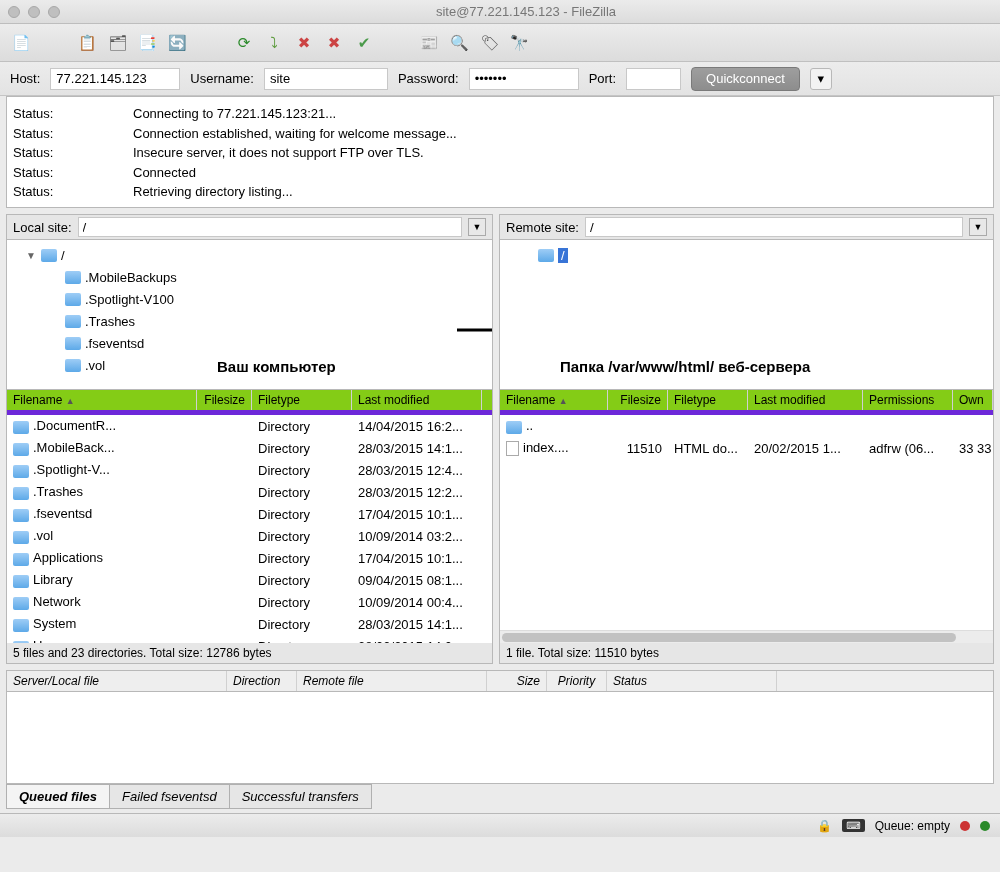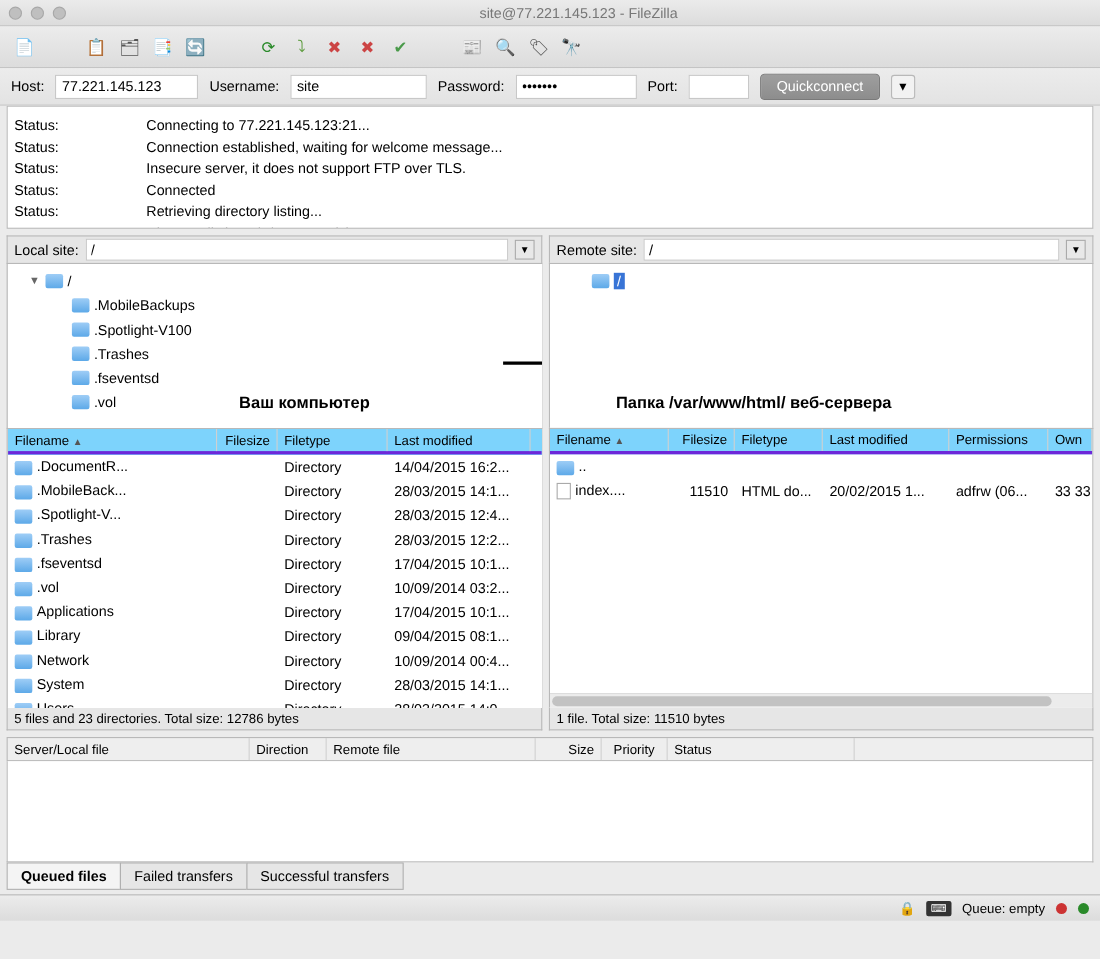--- a/index.html
+++ b/index.html
@@ -23,26 +23,26 @@
 .pane { flex: 1; display: flex; flex-direction: column; }
 .sitehead { display: flex; align-items: center; background: #e6e6e6; border: 1px solid #b8b8b8; border-bottom: none; padding: 2px 6px; gap: 6px; }
 .sitehead input { flex: 1; border: 1px solid #c8c8c8; background: #fff; height: 20px; padding: 0 4px; }
 .sitehead .dd { width: 18px; height: 18px; background:#e8e8e8; border:1px solid #aaa; display:flex;align-items:center;justify-content:center;font-size:9px;}
 .tree { background: #fff; border: 1px solid #b8b8b8; border-bottom: none; height: 150px; overflow: auto; padding: 4px; position: relative; }
 .tree .row { display: flex; align-items: center; height: 22px; gap: 4px; font-size: 13px; }
 .folder-icon { width: 16px; height: 13px; background: linear-gradient(#9ecdf6,#5da9e8); border-radius: 2px; display: inline-block; }
 .file-icon { width: 13px; height: 15px; background: #fff; border: 1px solid #aaa; display:inline-block; position:relative;}
 .tri { font-size: 10px; color:#666; width:12px; text-align:center;}
 .filelist { background:#fff; border:1px solid #b8b8b8; border-bottom:none; height:254px; overflow:auto; position:relative;}
-.listhead { display:flex; background:#7dd3fc; border-bottom:3px solid #6d28d9; font-size:12px; position:sticky; top:0;}
+.listhead { display:flex; background:#84cc16; border-bottom:5px solid #6d28d9; font-size:12px; position:sticky; top:0;}
 .listhead > div { padding:3px 6px; border-right:1px solid #d0d0d0; }
 .listrow { display:flex; font-size:13px; align-items:center; height:22px; }
 .listrow > div { padding:1px 6px; overflow:hidden; white-space:nowrap; }
 .status-line { background:#e6e6e6; border:1px solid #b8b8b8; border-top:none; padding:3px 6px; font-size:12px; }
-.transferpane { margin:0 6px 4px 6px; }
+.transferpane { margin:0 6px 4px 6px;font-style:italic; }
 .transferhead { display:flex; background:#eee; border:1px solid #b8b8b8; font-size:12px; }
 .transferhead >div{padding:3px 6px;border-right:1px solid #d0d0d0;}
 .transferbody { background:#fff; border:1px solid #b8b8b8; border-top:none; height:92px;}
 .tabs { display:flex; }
 .tabs .tab { background:#e6e6e6; border:1px solid #b0b0b0; padding:4px 12px; font-size:13px; margin-right:-1px;}
 .tabs .tab.active { font-weight:bold; background:#f4f4f4;}
 .footer { height:24px; background:linear-gradient(#ececec,#dcdcdc); border-top:1px solid #b8b8b8; display:flex; align-items:center; justify-content:flex-end; padding:0 10px; gap:10px; font-size:12px;}
 .dot { width:10px; height:10px; border-radius:50%;}
 .annotation { position:absolute; font-weight:bold; font-size:15px;}
 .arrow { position:absolute; }
@@ -296,21 +296,21 @@
     <div style="width:220px;">Server/Local file</div>
     <div style="width:70px;">Direction</div>
     <div style="width:190px;">Remote file</div>
     <div style="width:60px;text-align:right;">Size</div>
     <div style="width:60px;text-align:center;">Priority</div>
     <div style="width:170px;">Status</div>
   </div>
   <div class="transferbody"></div>
   <div class="tabs">
     <div class="tab active">Queued files</div>
-    <div class="tab">Failed transfers</div>
+    <div class="tab">Failed fseventsd</div>
     <div class="tab">Successful transfers</div>
   </div>
 </div>
 
 <div class="footer">
   <span>🔒</span>
   <span style="font-size:10px;background:#333;color:#fff;padding:1px 4px;border-radius:2px;">⌨</span>
   <span>Queue: empty</span>
   <span class="dot" style="background:#c33;"></span>
   <span class="dot" style="background:#2a8a2a;"></span>

